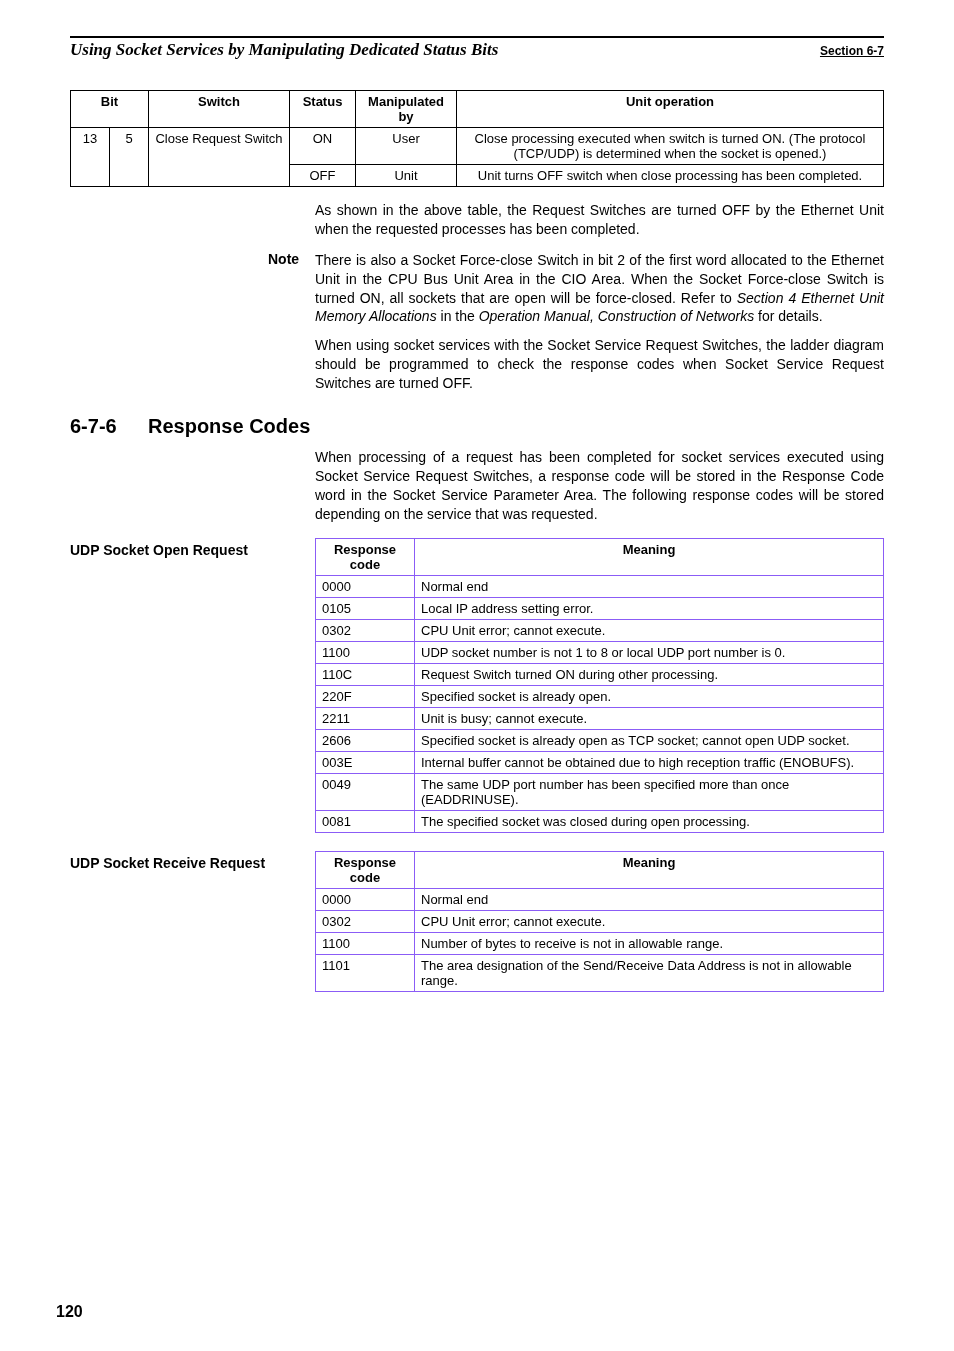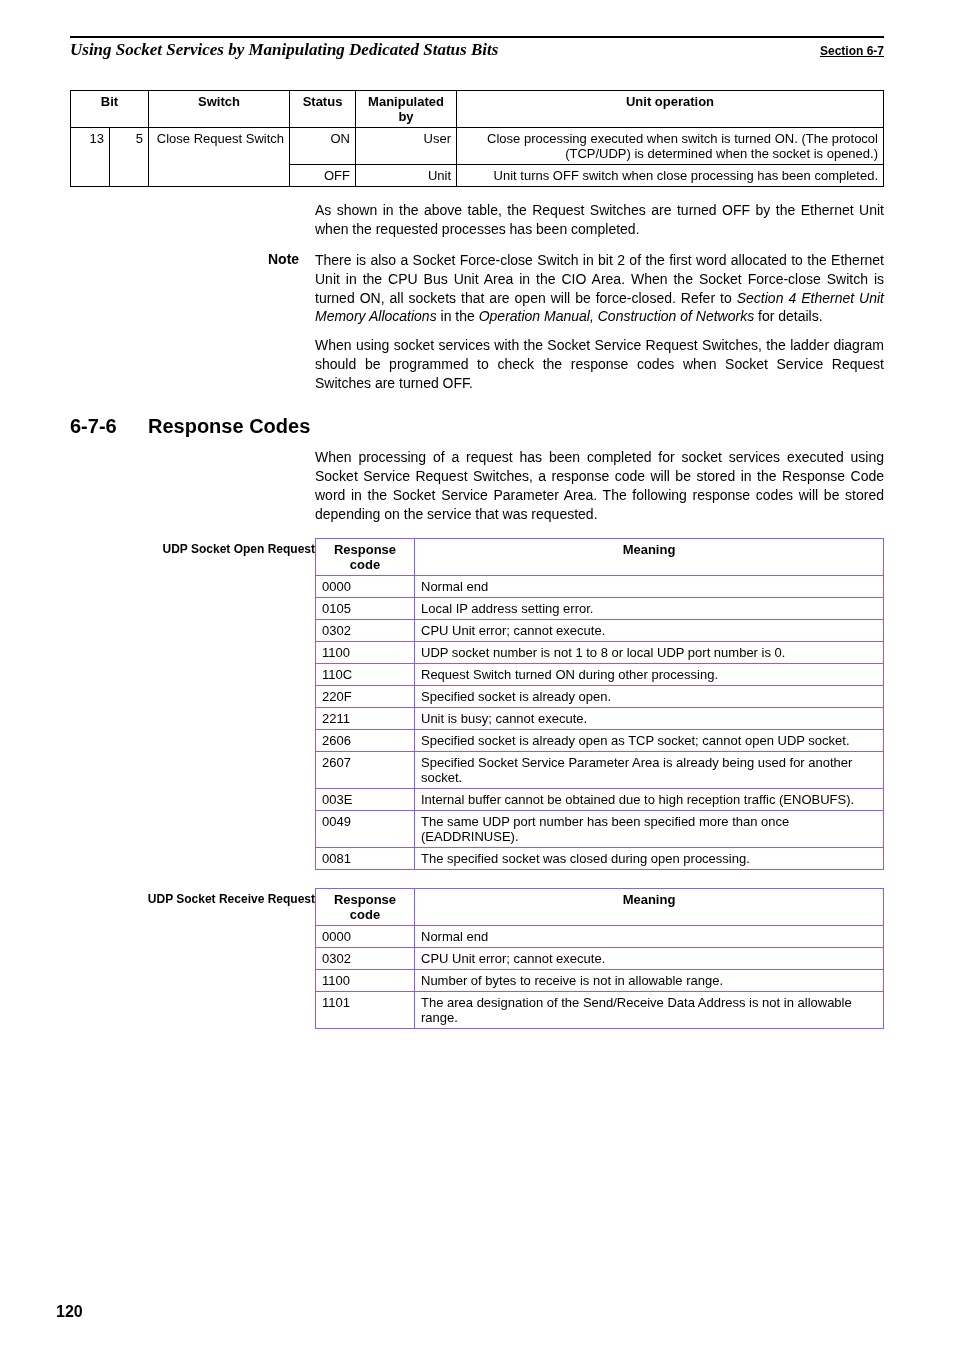--- a/index.html
+++ b/index.html
@@ -40,21 +40,21 @@
 
   table.t {
     border-collapse: collapse;
     width: 100%;
     font-size: 13px;
   }
   table.t th, table.t td {
     border: 1px solid #000;
     padding: 3px 5px;
     vertical-align: top;
-    text-align: right;
+    text-align: center;
   }
   table.t th {
     font-weight: bold;
     text-align: center;
   }
 
   .body-block {
     margin-left: 245px;
     margin-top: 14px;
     font-size: 14px;
@@ -97,24 +97,23 @@
   }
 
   .side-by-side {
     display: flex;
     margin-top: 14px;
     align-items: flex-start;
   }
   .side-label {
     width: 245px;
     font-weight: bold;
-    font-size: 12px;
+    font-size: 14px;
     padding-top: 4px;
     flex-shrink: 0;
-    text-align: right;
   }
   .side-table {
     flex: 1;
   }
   table.rc {
     border-collapse: collapse;
     width: 100%;
     font-size: 13px;
   }
   table.rc th, table.rc td {
@@ -222,24 +221,20 @@
             </tr>
         <tr>
               <td class="code">2211</td>
               <td>Unit is busy; cannot execute.</td>
             </tr>
         <tr>
               <td class="code">2606</td>
               <td>Specified socket is already open as TCP socket; cannot open UDP socket.</td>
             </tr>
         <tr>
-              <td class="code">2607</td>
-              <td>Specified Socket Service Parameter Area is already being used for another socket.</td>
-            </tr>
-        <tr>
               <td class="code">003E</td>
               <td>Internal buffer cannot be obtained due to high reception traffic (ENOBUFS).</td>
             </tr>
         <tr>
               <td class="code">0049</td>
               <td>The same UDP port number has been specified more than once (EADDRINUSE).</td>
             </tr>
         <tr>
               <td class="code">0081</td>
               <td>The specified socket was closed during open processing.</td>

